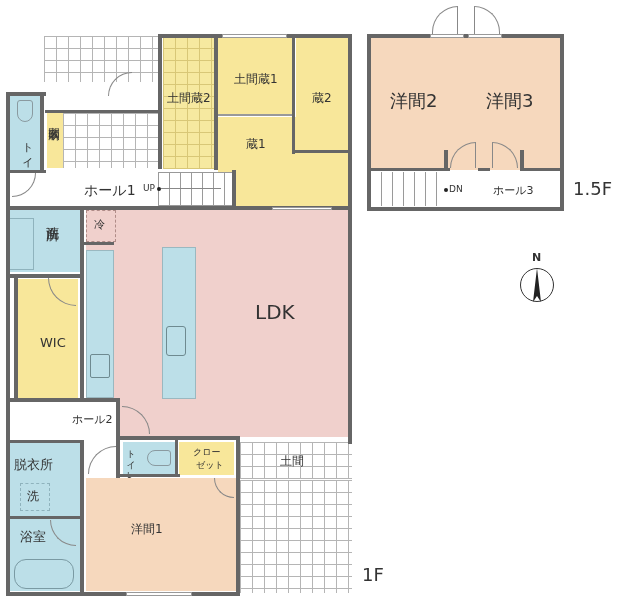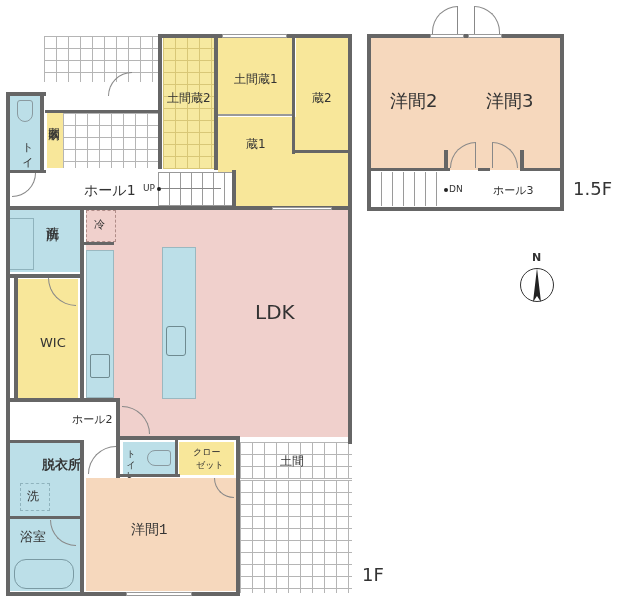--- a/index.html
+++ b/index.html
@@ -83,21 +83,21 @@
 
   <div class="abs blue" style="left:162px;top:247px;width:34px;height:152px;border:1px solid #9ab8c0;"></div>
   <div class="abs" style="left:166px;top:326px;width:20px;height:30px;border:1px solid #6e8a90;border-radius:3px;"></div>
   <div class="lbl" style="left:255px;top:302px;font-size:20px;">LDK</div>
 
   <div class="abs white" style="left:10px;top:402px;width:110px;height:38px;"></div>
   <div class="lbl" style="left:72px;top:414px;font-size:11px;">ホール2</div>
   <div class="abs white" style="left:85px;top:440px;width:35px;height:38px;"></div>
 
   <div class="abs blue" style="left:8px;top:443px;width:72px;height:73px;"></div>
-  <div class="lbl" style="left:42px;top:458px;font-size:13px;font-weight:bold;">脱衣所</div>
+  <div class="lbl" style="left:14px;top:458px;font-size:13px;">脱衣所</div>
   <div class="abs" style="left:20px;top:483px;width:30px;height:28px;border:1px dashed #8fb3bd;"></div>
   <div class="lbl" style="left:27px;top:490px;font-size:12px;">洗</div>
 
   <div class="abs blue" style="left:8px;top:519px;width:72px;height:72px;"></div>
   <div class="lbl" style="left:20px;top:530px;font-size:13px;">浴室</div>
   <div class="abs" style="left:14px;top:559px;width:60px;height:30px;border:1px solid #7a9aa3;border-radius:12px;"></div>
 
   <div class="abs blue" style="left:123px;top:442px;width:52px;height:33px;"></div>
   <div class="vlbl" style="left:126px;top:444px;font-size:9px;letter-spacing:0;">トイレ</div>
   <div class="abs" style="left:147px;top:450px;width:24px;height:16px;border:1px solid #8a9aa0;border-radius:8px 3px 3px 8px;"></div>
@@ -105,21 +105,21 @@
   <div class="abs yellow" style="left:179px;top:442px;width:55px;height:33px;"></div>
   <div class="lbl" style="left:193px;top:448px;font-size:9px;">クロー</div>
   <div class="lbl" style="left:196px;top:461px;font-size:9px;">ゼット</div>
 
   <div class="abs grid" style="left:240px;top:442px;width:112px;height:37px;"></div>
   <div class="lbl" style="left:280px;top:455px;font-size:12px;">土間</div>
 
   <div class="abs grid" style="left:240px;top:480px;width:112px;height:113px;"></div>
 
   <div class="abs beige" style="left:86px;top:478px;width:150px;height:113px;"></div>
-  <div class="lbl" style="left:131px;top:523px;font-size:14px;font-family:Liberation Mono, monospace;">洋間1</div>
+  <div class="lbl" style="left:131px;top:523px;font-size:12px;">洋間1</div>
 
   <div class="wall" style="left:158px;top:34px;width:4px;height:135px;"></div>
   <div class="wall" style="left:158px;top:34px;width:194px;height:4px;"></div>
   <div class="wall" style="left:348px;top:34px;width:4px;height:410px;"></div>
   <div class="wall" style="left:214px;top:36px;width:4px;height:134px;"></div>
   <div class="wall" style="left:292px;top:36px;width:3px;height:118px;"></div>
   <div class="wall" style="left:292px;top:150px;width:58px;height:3px;"></div>
   <div class="wall" style="left:218px;top:114px;width:74px;height:2px;background:#999;"></div>
   <div class="wall" style="left:45px;top:110px;width:113px;height:3px;"></div>
   <div class="wall" style="left:6px;top:92px;width:40px;height:4px;"></div>

